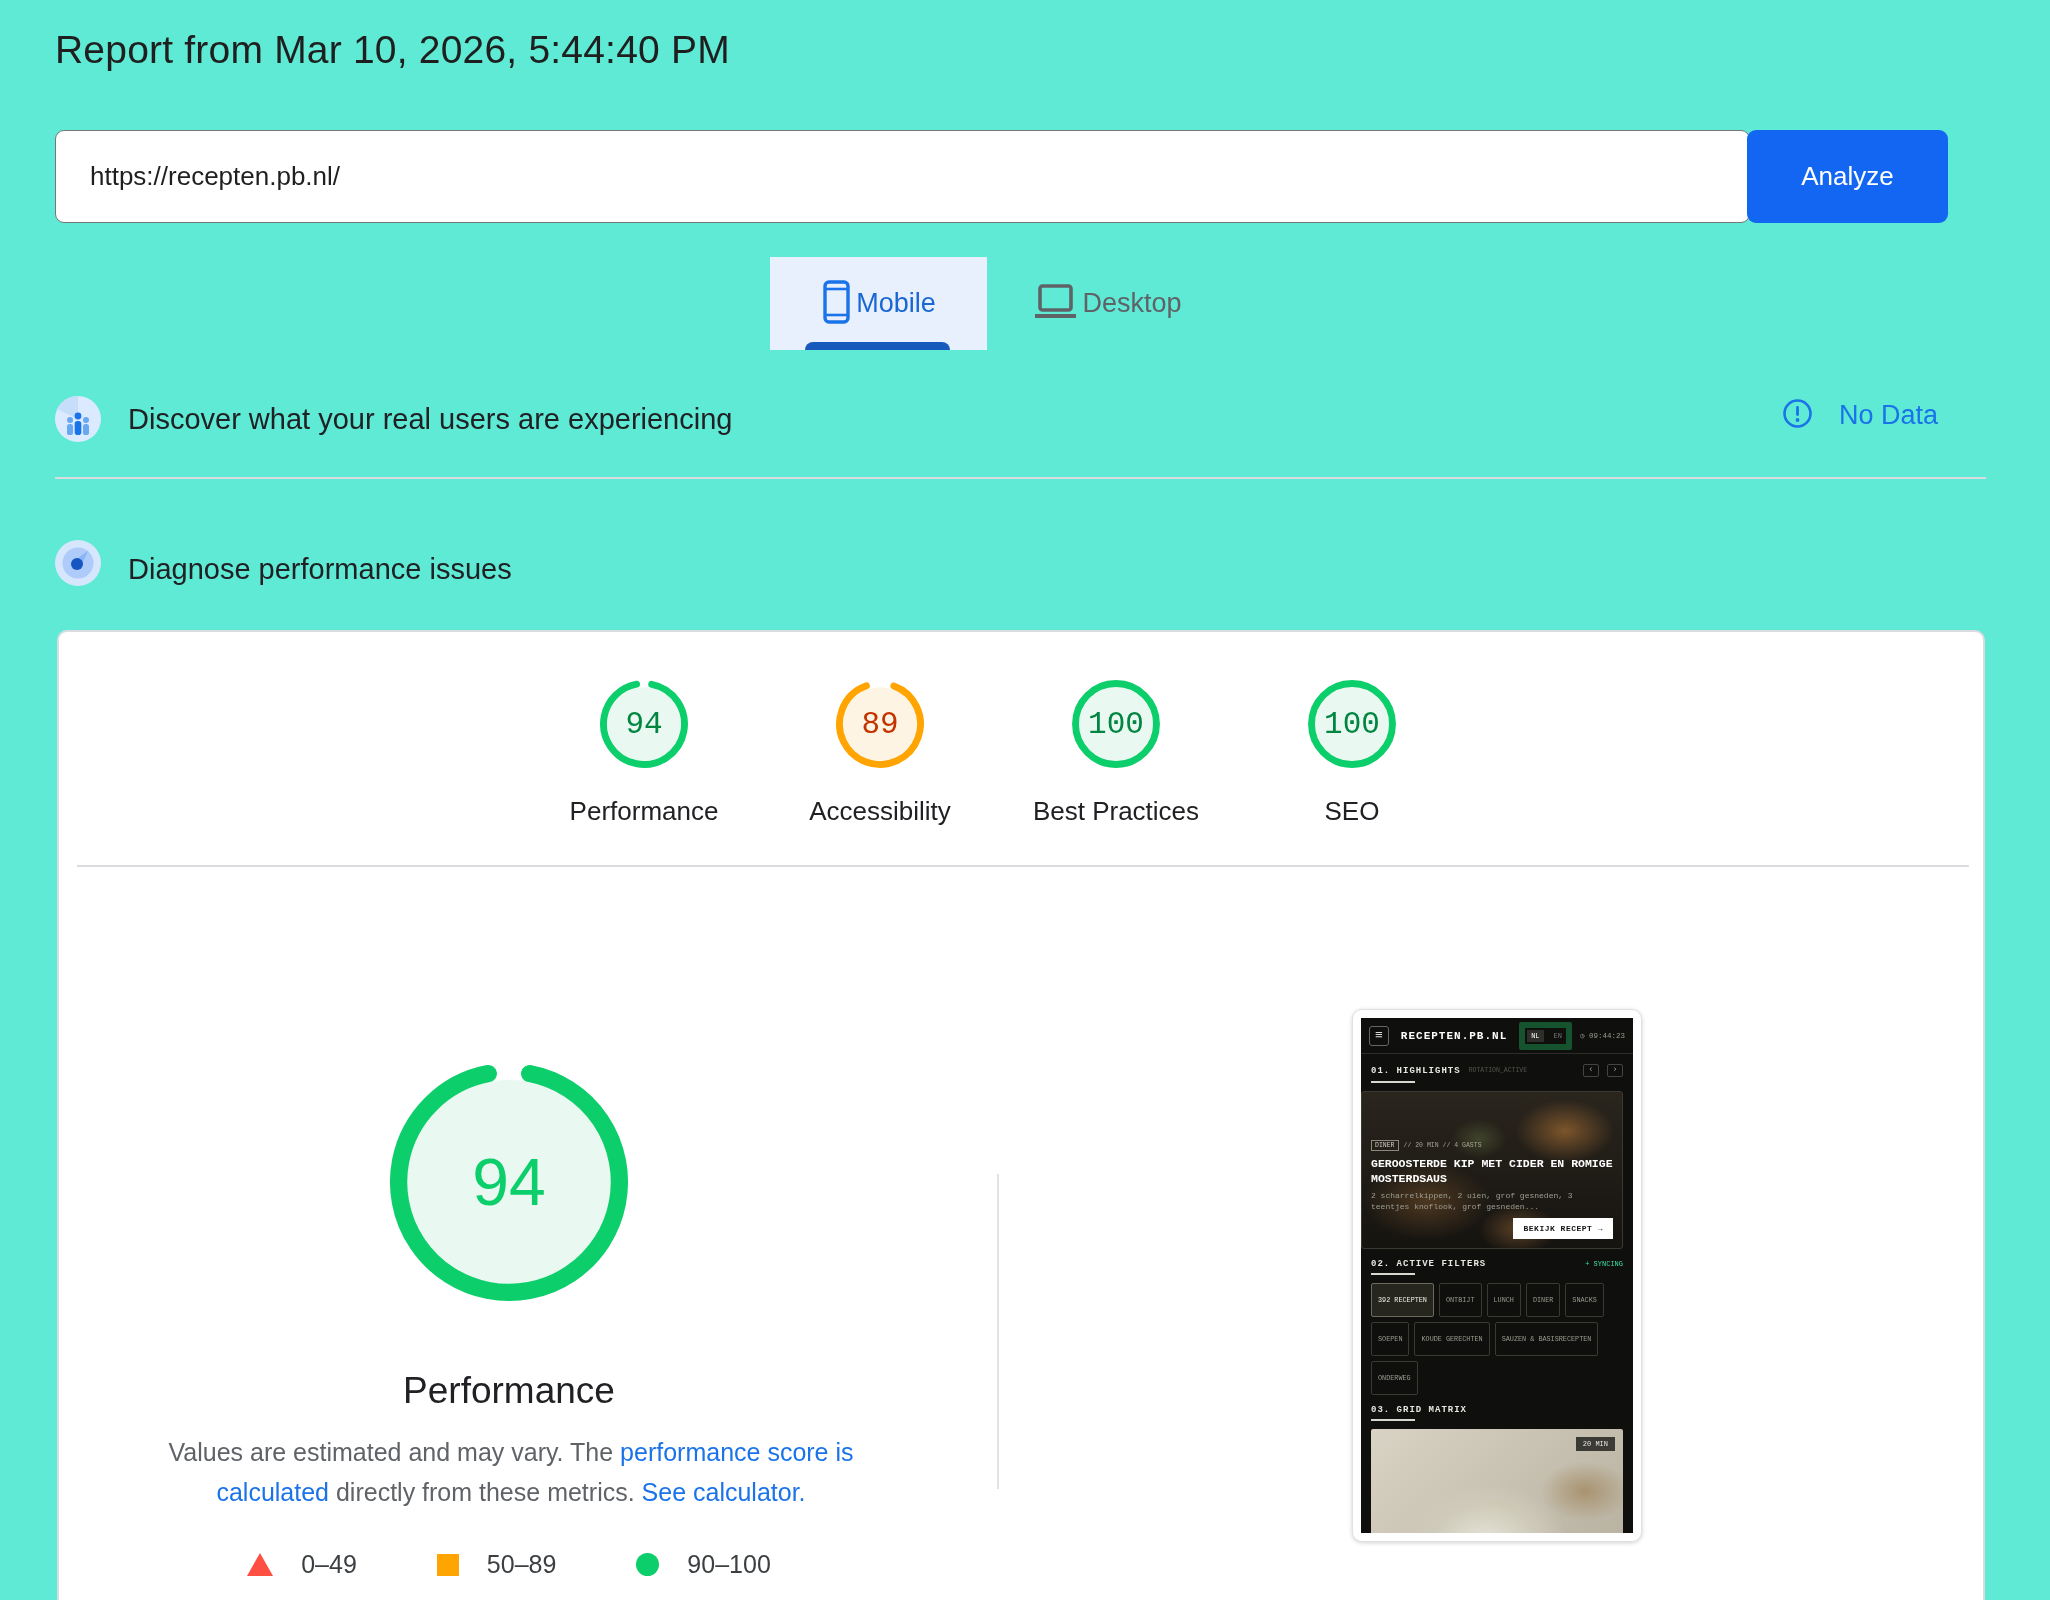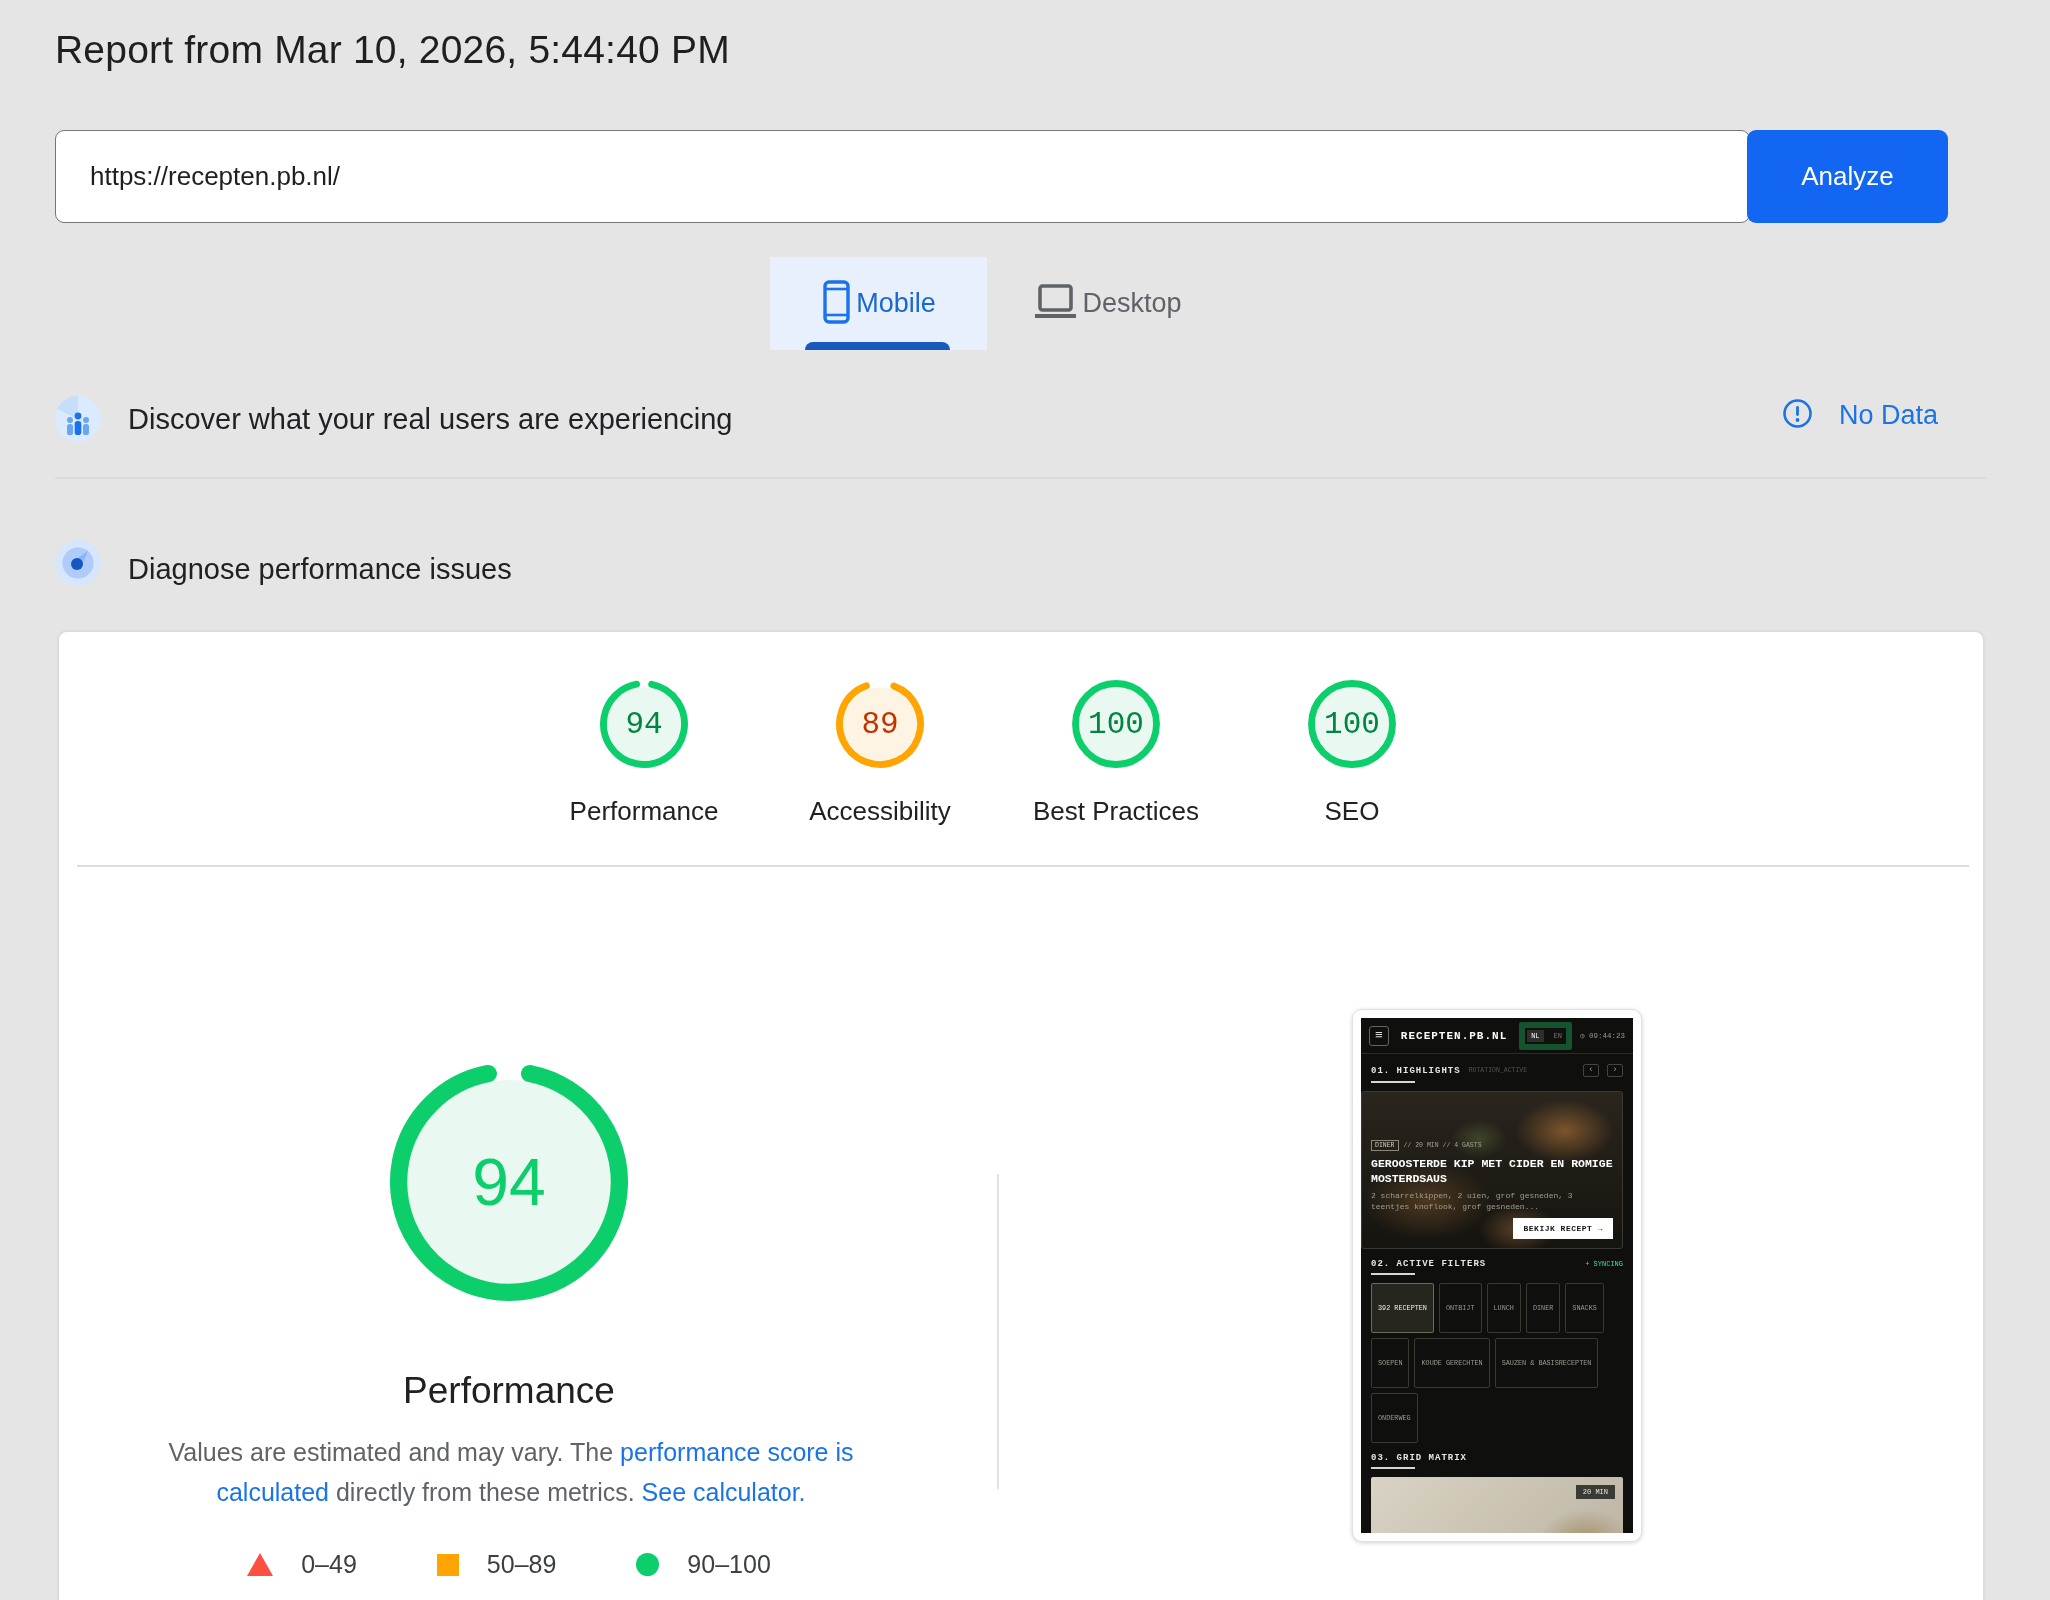--- a/index.html
+++ b/index.html
@@ -1,18 +1,18 @@
 <!DOCTYPE html>
 <html><head>
 <meta charset="utf-8">
 <style>
   * { margin:0; padding:0; box-sizing:border-box; }
   html,body { background:#fff; }
   body { font-family:"Liberation Sans", sans-serif; color:#202124; }
-  .page { position:relative; width:2050px; height:1600px; overflow:hidden; background:#e5e5e5; }
+  .page { position:relative; width:2050px; height:1600px; overflow:hidden; background:#5eead4; }
 
   
   .report-title { position:absolute; left:55px; top:28px; font-size:39px; font-weight:400; color:#1f1f1f; letter-spacing:.2px; }
   .url-input { position:absolute; left:55px; top:130px; width:1695px; height:93px; border:1.5px solid #747775; border-radius:9px; padding:0 34px; font-size:26px; color:#1f1f1f; font-family:"Liberation Sans",sans-serif; outline:none; background:#fff; }
   .analyze-btn { position:absolute; left:1747px; top:130px; width:201px; height:93px; background:#1266f1; color:#fff; border:none; border-radius:9px; font-size:26px; font-family:"Liberation Sans",sans-serif; cursor:pointer; }
 
   
   .tab { position:absolute; top:257px; height:93px; display:flex; align-items:center; justify-content:center; gap:4px; cursor:pointer; }
   .tab-mobile { left:770px; width:217px; background:#e8f0fe; }
   .tab-mobile .tab-label { color:#1967d2; font-size:27px; font-weight:500; }
@@ -81,21 +81,21 @@
       radial-gradient(40px 28px at 45% 30%, rgba(90,104,60,.5), transparent 70%),
       linear-gradient(180deg, #2a251d, #161410); }
   .t-meta-row { display:flex; align-items:center; gap:5px; }
   .t-chip-sm { font-size:6.5px; color:#cfcfc2; border:1px solid #8a8a7c; padding:1px 3px; }
   .t-meta-txt { font-size:6.5px; color:#a2a292; }
   .t-hero-title { margin-top:5px; font-size:11.5px; line-height:1.35; font-weight:bold; color:#fff; }
   .t-hero-desc { margin-top:3px; font-size:8px; line-height:1.4; color:#9d9d90; }
   .t-hero-btn { align-self:flex-end; margin-top:6px; background:#fff; color:#141414; font-size:8px; font-weight:bold; padding:6px 10px; letter-spacing:.5px; }
   .t-sync { font-size:7px; color:#3ddfa8; }
   .t-chips { display:flex; flex-wrap:wrap; gap:5px; margin-top:8px; }
-  .t-chip { font-size:6.8px; color:#9a9a8e; border:1px solid #3a3a33; padding:20px 6px; border-radius:2px; white-space:nowrap; }
+  .t-chip { font-size:6.8px; color:#9a9a8e; border:1px solid #3a3a33; padding:12px 6px; border-radius:2px; white-space:nowrap; }
   .t-chip-active { background:#26261f; color:#f0f0e8; border-color:#6a6a5e; }
   .t-grid-img { position:relative; margin:8px 10px 0 10px; height:178px; border-radius:2px;
     background:
       radial-gradient(110px 75px at 45% 62%, #e4e2d6 0%, #cfcbba 45%, rgba(0,0,0,0) 75%),
       radial-gradient(45px 28px at 50% 55%, #b6c296, rgba(0,0,0,0) 80%),
       radial-gradient(32px 20px at 49% 48%, #c89f66, rgba(0,0,0,0) 80%),
       radial-gradient(60px 40px at 85% 35%, #a8936f, rgba(0,0,0,0) 75%),
       linear-gradient(135deg, #d9d3c5, #b3ac9b); }
   .t-time-badge { position:absolute; top:8px; right:8px; background:rgba(40,40,36,.88); color:#e8e8e0; font-size:7px; padding:3px 7px; }
 </style>

